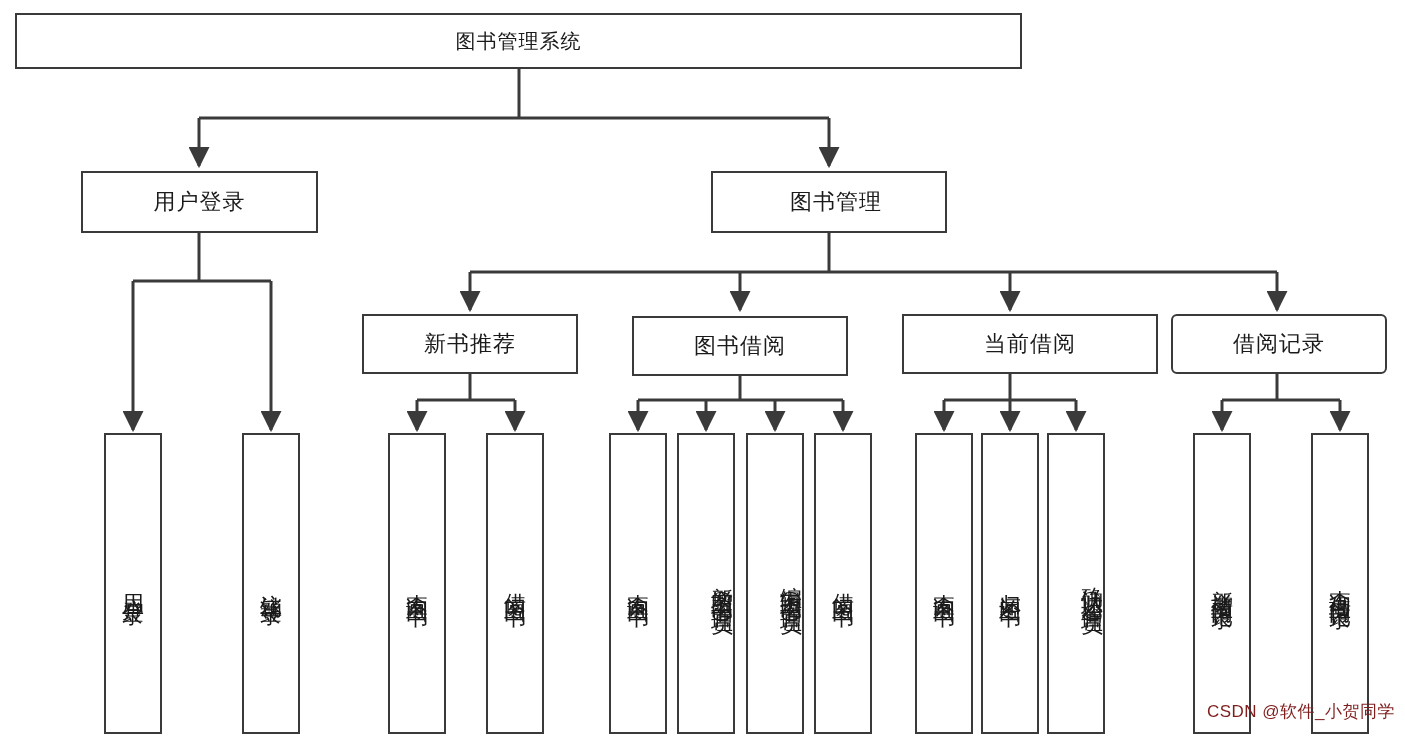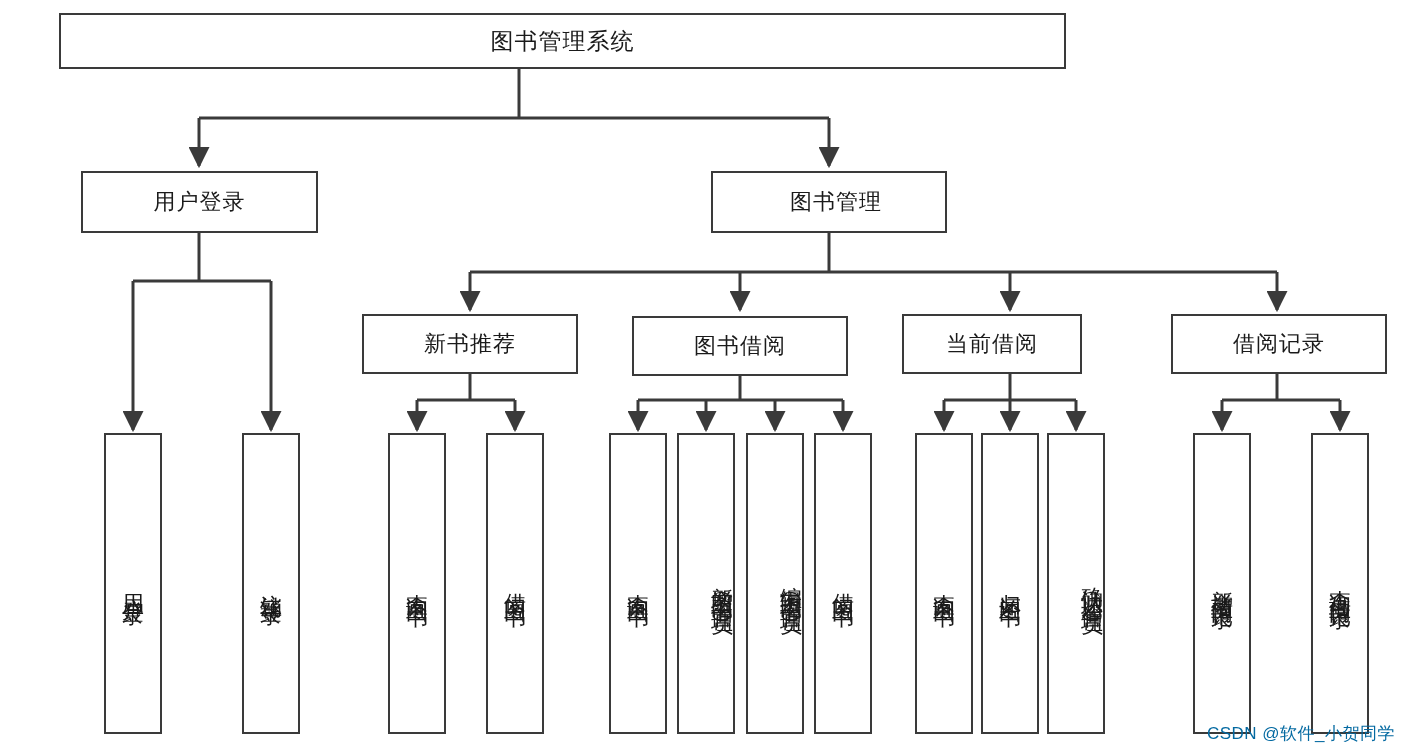--- a/index.html
+++ b/index.html
@@ -52,29 +52,28 @@
     align-items: center;
     padding-top: 0;
   }
   .node .lbl {
     writing-mode: inherit;
     text-orientation: inherit;
     white-space: nowrap;
     line-height: 1;
   }
   #root-node {
-    font-size: 23px;
-    margin-left: 44px;
+    font-size: 20px;
   }
   #watermark {
     position: absolute;
     right: 10px;
-    bottom: 2px;
+    bottom: 24px;
     font-size: 17px;
-    color: #0369a1;
+    color: #7f1d1d;
     white-space: nowrap;
     letter-spacing: 0.5px;
   }
 </style>
 </head>
 <body>
 
 <div id="canvas">
 
   <svg class="edges" viewBox="0 0 1405 747">
@@ -137,24 +136,24 @@
   <div class="node horiz" style="left:711px; top:171px; width:236px; height:62px;padding-left:14px;">
     <span class="lbl">图书管理</span>
   </div>
 
   <div class="node horiz" style="left:362px; top:314px; width:216px; height:60px;text-align:right;">
     <span class="lbl">新书推荐</span>
   </div>
   <div class="node horiz" style="left:632px; top:316px; width:216px; height:60px;">
     <span class="lbl">图书借阅</span>
   </div>
-  <div class="node horiz" style="left:902px; top:314px; width:180px; height:60px;">
+  <div class="node horiz" style="left:902px; top:314px; width:256px; height:60px;">
     <span class="lbl">当前借阅</span>
   </div>
-  <div class="node horiz" style="left:1171px; top:314px; width:216px; height:60px;">
+  <div class="node horiz" style="left:1171px; top:314px; width:216px; height:60px;border-radius:6px;">
     <span class="lbl">借阅记录</span>
   </div>
 
   <div class="node vert centered" style="left:104px; top:433px; width:58px; height:301px;">
     <span class="lbl">用户登录</span>
   </div>
   <div class="node vert centered" style="left:242px; top:433px; width:58px; height:301px;">
     <span class="lbl">注销登录</span>
   </div>
 

